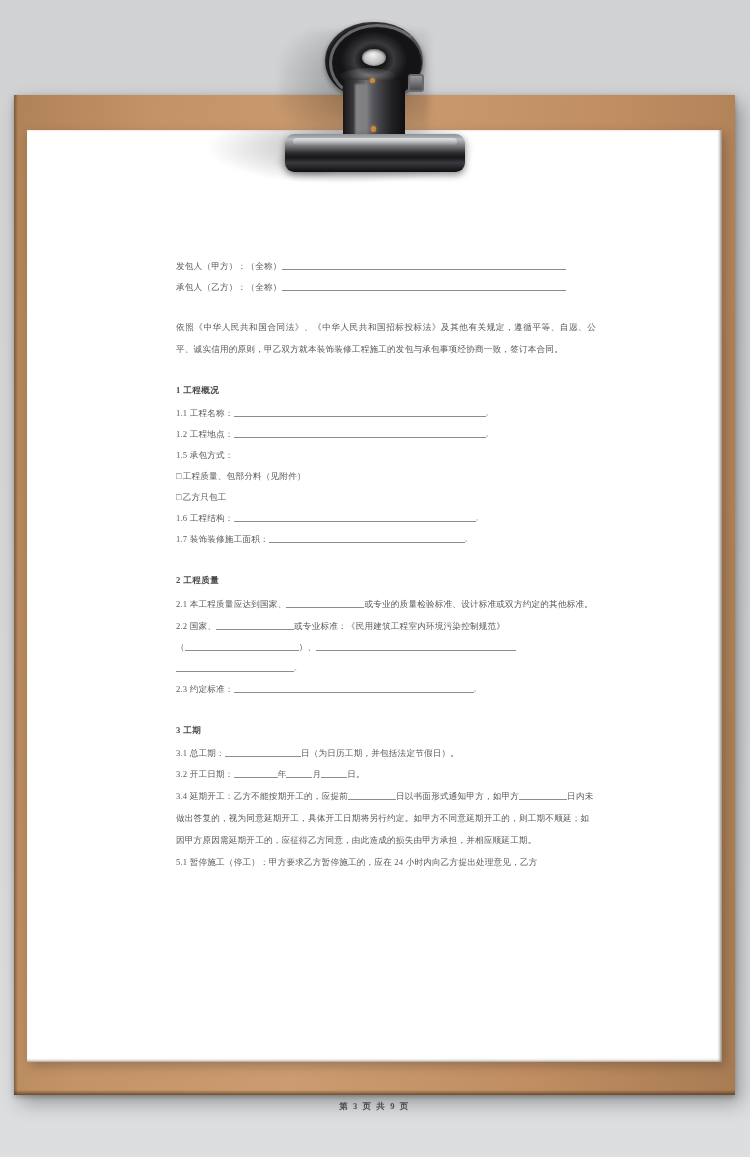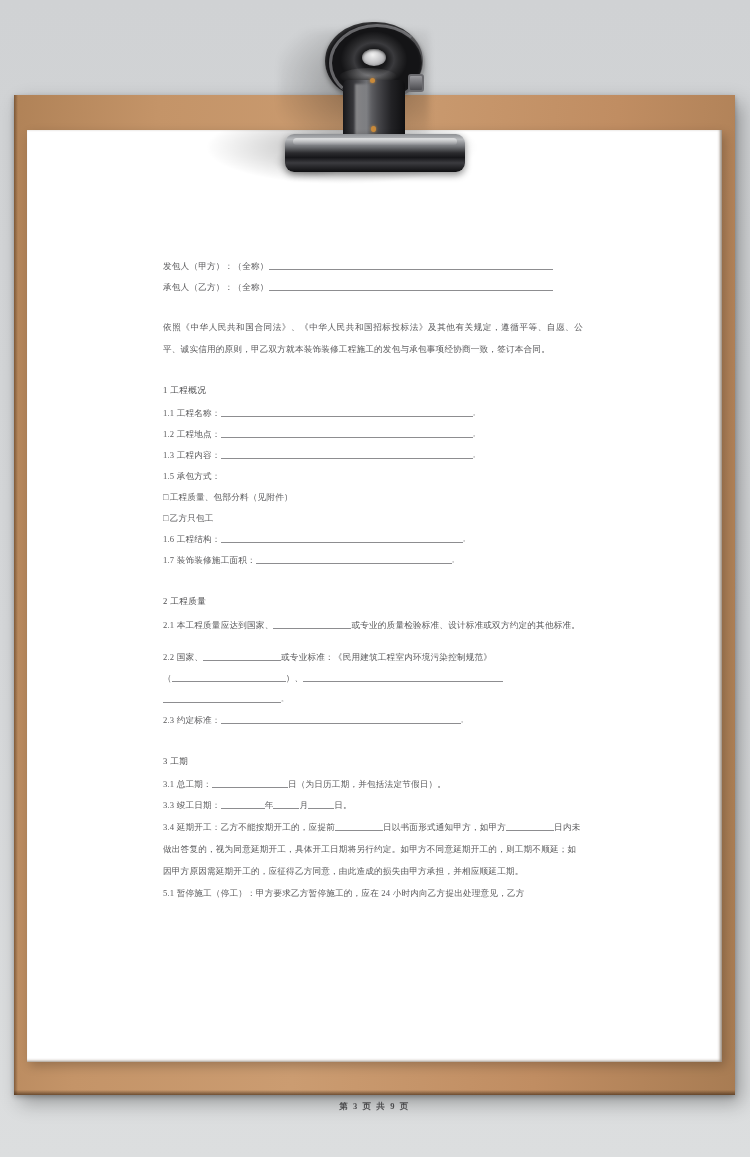--- a/index.html
+++ b/index.html
@@ -198,21 +198,21 @@
     width: 5px;
     height: 5px;
     border-radius: 50%;
     background: #c98a3a;
     box-shadow: 0 0 3px rgba(220,150,60,0.7);
   }
 
   
   #doc {
     position: absolute;
-    left: 136px;
+    left: 149px;
     top: 126px;
     width: 420px;
     color: #59595b;
     font-size: 8.6px;
     line-height: 21px;
     letter-spacing: 0.2px;
   }
   .party-line {
     white-space: nowrap;
   }
@@ -226,41 +226,41 @@
     font-size: 7px;
     vertical-align: 1px;
   }
   .para {
     margin-top: 18px;
     text-align: justify;
     text-justify: inter-character;
     line-height: 22px;
   }
   .section-head {
-    font-weight: normal;
+    font-weight: bold;
     color: #4b4b4d;
     margin-top: 20px;
     margin-bottom: 2px;
     letter-spacing: 0.4px;
   }
   .item {
     white-space: nowrap;
   }
   .item-wrap {
     white-space: normal;
     line-height: 22px;
   }
   .checkbox-row {
     white-space: nowrap;
   }
   .cb {
     font-size: 9px;
     margin-right: 1px;
   }
-  .gap-sm { margin-top: 10px; }
+  .gap-sm { }
 
   
   #footer {
     position: absolute;
     left: 0;
     top: 971px;
     width: 695px;
     text-align: center;
     font-size: 8.5px;
     font-weight: bold;
@@ -293,23 +293,20 @@
 
         <div class="section-head">1  工程概况</div>
 
         <div class="item">
           <span>1.1  工程名称：</span><span class="blank" style="width:252px"></span><span class="dot">。</span>
         </div>
         <div class="item">
           <span>1.2  工程地点：</span><span class="blank" style="width:252px"></span><span class="dot">。</span>
         </div>
         <div class="item">
-          <span>1.3  工程内容：</span><span class="blank" style="width:252px"></span><span class="dot">。</span>
-        </div>
-        <div class="item">
           <span>1.5  承包方式：</span>
         </div>
 
         <div class="checkbox-row">
           <span class="cb">□</span><span>工程质量、包部分料（见附件）</span>
         </div>
         <div class="checkbox-row">
           <span class="cb">□</span><span>乙方只包工</span>
         </div>
 
@@ -341,24 +338,24 @@
         <div class="item">
           <span>2.3  约定标准：</span><span class="blank" style="width:240px"></span><span class="dot">。</span>
         </div>
 
         <div class="section-head">3  工期</div>
 
         <div class="item">
           <span>3.1  总工期：</span><span class="blank" style="width:76px"></span><span>日（为日历工期，并包括法定节假日）。</span>
         </div>
 
-
-        <div class="item">
-          <span>3.3  竣工日期：</span><span class="blank" style="width:44px"></span><span>年</span><span class="blank" style="width:26px"></span><span>月</span><span class="blank" style="width:26px"></span><span>日。</span>
-        </div>
+        <div class="item">
+          <span>3.2  开工日期：</span><span class="blank" style="width:44px"></span><span>年</span><span class="blank" style="width:26px"></span><span>月</span><span class="blank" style="width:26px"></span><span>日。</span>
+        </div>
+
 
         <div class="item-wrap">
           <span>3.4  延期开工：乙方不能按期开工的，应提前</span><span class="blank" style="width:48px"></span><span>日以书面形式通知甲方，如甲方</span><span class="blank" style="width:48px"></span><span>日内未做出答复的，视为同意延期开工，具体开工日期将另行约定。如甲方不同意延期开工的，则工期不顺延；如因甲方原因需延期开工的，应征得乙方同意，由此造成的损失由甲方承担，并相应顺延工期。</span>
         </div>
 
         <div class="item-wrap">5.1  暂停施工（停工）：甲方要求乙方暂停施工的，应在 24 小时内向乙方提出处理意见，乙方</div>
 
       </div>
 
       <div id="footer">第 3 页 共 9 页</div>

